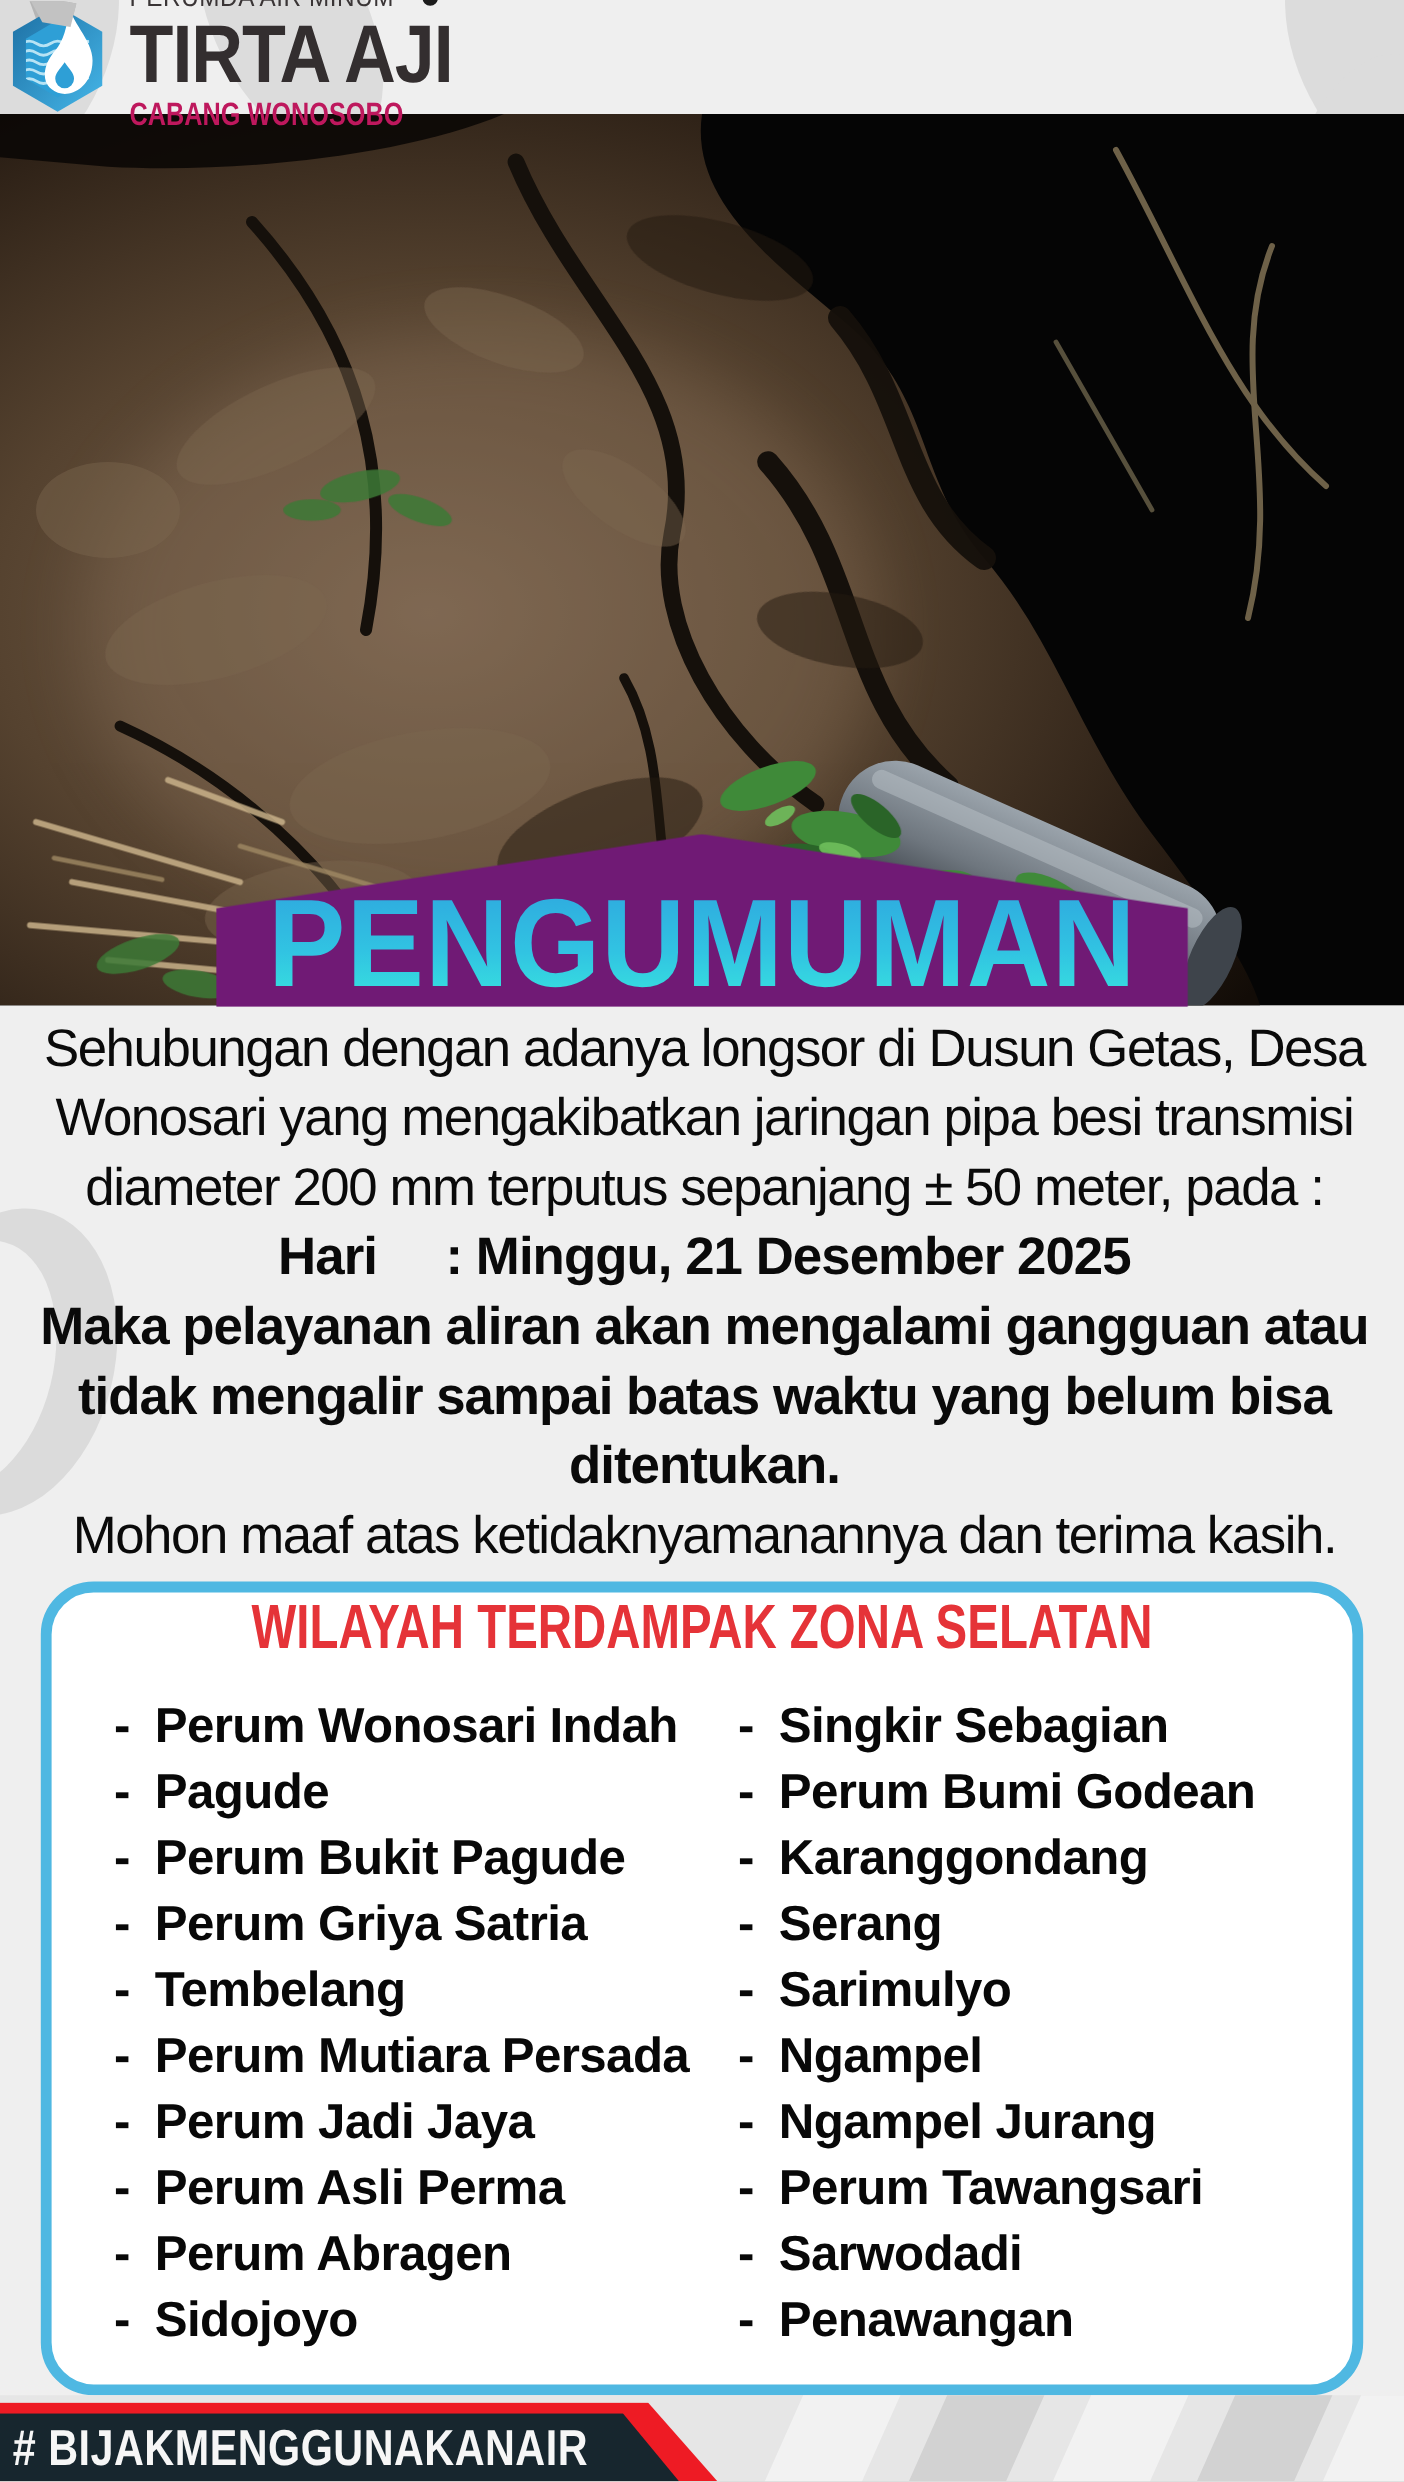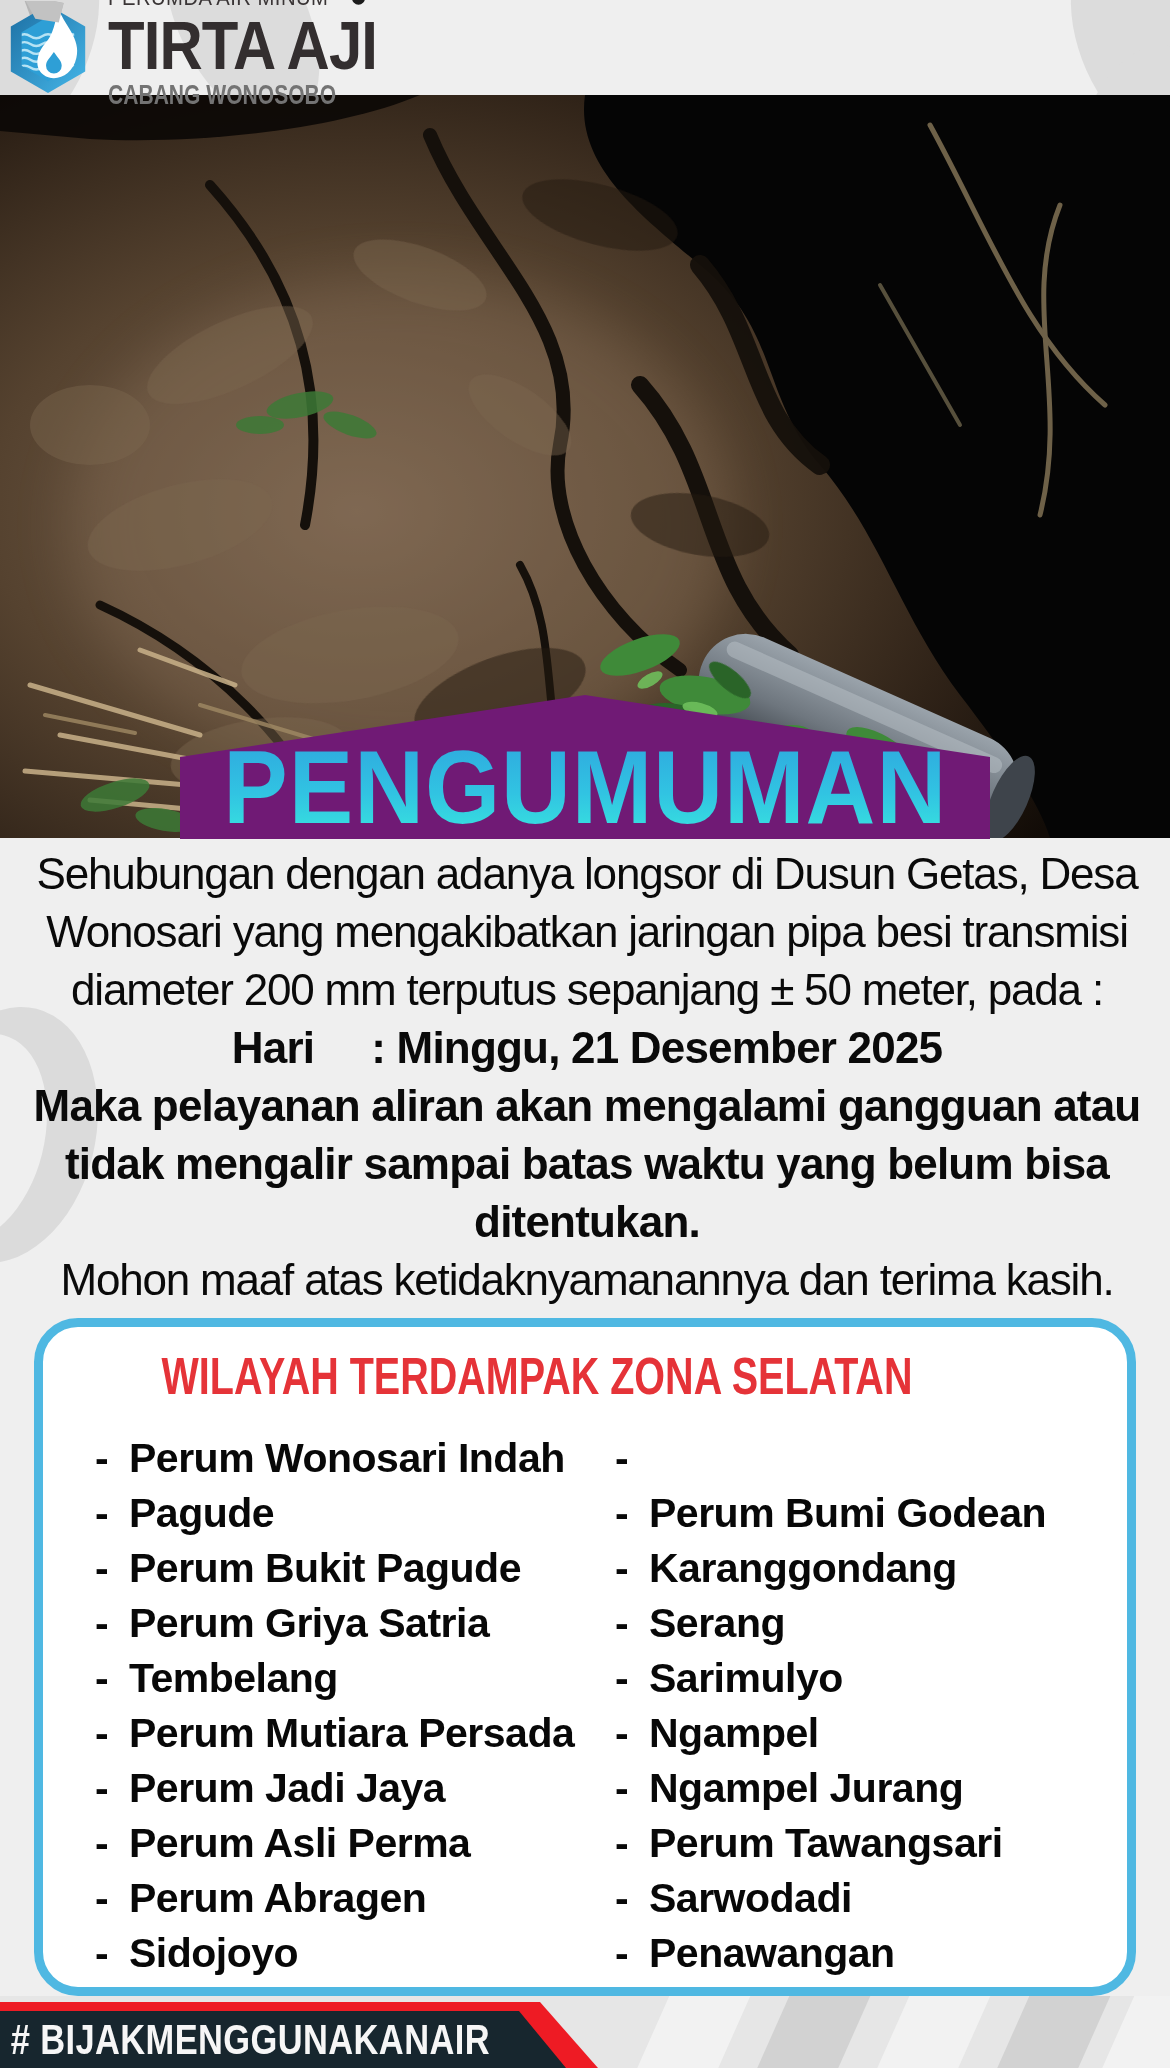--- a/index.html
+++ b/index.html
@@ -15,41 +15,41 @@
   .blob-ml-inner{left:-88px;top:1032px;width:132px;height:212px;transform:rotate(14deg);background:#efefef;}
   
   .header{position:absolute;left:0;top:0;width:1170px;height:95px;z-index:2;
           display:flex;align-items:center;gap:12px;}
   .logo{width:96px;height:94px;flex:0 0 auto;}
   .org-text{display:flex;flex-direction:column;align-items:flex-start;line-height:1;}
   .org-line1{font-size:22px;letter-spacing:.5px;color:#3a3536;display:flex;align-items:flex-start;gap:4px;}
   .org-line1 .t{display:inline-block;transform:scaleX(.92);transform-origin:0 50%;}
   .org-name{font-size:68px;font-weight:700;color:#332e2f;margin-top:2px;}
   .org-name .t{display:inline-block;transform:scaleX(.88);transform-origin:0 50%;letter-spacing:-1px;}
-  .org-branch{font-size:27px;font-weight:700;color:#737373;margin-top:3px;}
+  .org-branch{font-size:27px;font-weight:700;color:#be185d;margin-top:3px;}
   .org-branch .t{display:inline-block;transform:scaleX(.78);transform-origin:0 50%;}
   .mini-drop{width:13px;height:20px;margin-top:-2px;}
   
   .photo{position:absolute;left:0;top:95px;width:1170px;height:743px;z-index:1;}
   .photo svg{display:block;width:100%;height:100%;}
   
   .banner{position:absolute;left:180px;top:695px;width:810px;height:144px;background:#701a75;z-index:2;
           clip-path:polygon(0 43%,50% 0,100% 43%,100% 100%,0 100%);text-align:center;}
   .banner-title{display:block;padding-top:40px;line-height:104px;font-size:104px;font-weight:700;white-space:nowrap;}
   .banner-title .scale{display:inline-block;transform:scaleX(.93);transform-origin:50% 50%;letter-spacing:1px;}
   .grad-text{background:linear-gradient(180deg,#2ea4de 0%,#31c3e2 55%,#39e9de 100%);
              -webkit-background-clip:text;background-clip:text;color:transparent;}
   
   .bodytext{position:absolute;left:17px;top:845px;width:1140px;z-index:2;}
   .line{font-size:44px;line-height:58px;letter-spacing:-1.2px;white-space:nowrap;color:#0a0a0a;text-align:center;}
   .line.bold{font-weight:700;letter-spacing:-.8px;}
   
   .box{position:absolute;left:34px;top:1318px;width:1102px;height:678px;z-index:2;box-sizing:border-box;
        background:#ffffff;border:9px solid #4fb8e2;border-radius:44px;}
-  .box-title{margin-top:20px;font-size:52px;font-weight:700;line-height:58px;
+  .box-title{text-align:center;font-size:52px;font-weight:700;line-height:58px;
              color:#e53338;white-space:nowrap;}
   .box-title .scale{display:inline-block;transform:scaleX(.76);transform-origin:50% 50%;letter-spacing:0;}
   .columns{display:flex;padding:26px 0 0 52px;}
   .col{display:flex;flex-direction:column;}
   .col.left{width:520px;}
   .col.right{flex:1;}
   .item{display:flex;font-size:41px;font-weight:700;line-height:55px;letter-spacing:-.5px;white-space:nowrap;color:#080808;}
   .item .dash{width:34px;flex:0 0 auto;}
   
   .footer{position:absolute;left:0;top:1996px;width:1170px;height:72px;background:#e6e6e6;overflow:hidden;z-index:2;}
@@ -271,20 +271,21 @@
           <span class="item-text">Perum Abragen</span>
         </div>
           <div class="item">
           <span class="dash">-</span>
           <span class="item-text">Sidojoyo</span>
         </div>
         </div>
       <div class="col right">
           <div class="item">
           <span class="dash">-</span>
+          <span class="item-text">Singkir Sebagian</span>
         </div>
           <div class="item">
           <span class="dash">-</span>
           <span class="item-text">Perum Bumi Godean</span>
         </div>
           <div class="item">
           <span class="dash">-</span>
           <span class="item-text">Karanggondang</span>
         </div>
           <div class="item">

